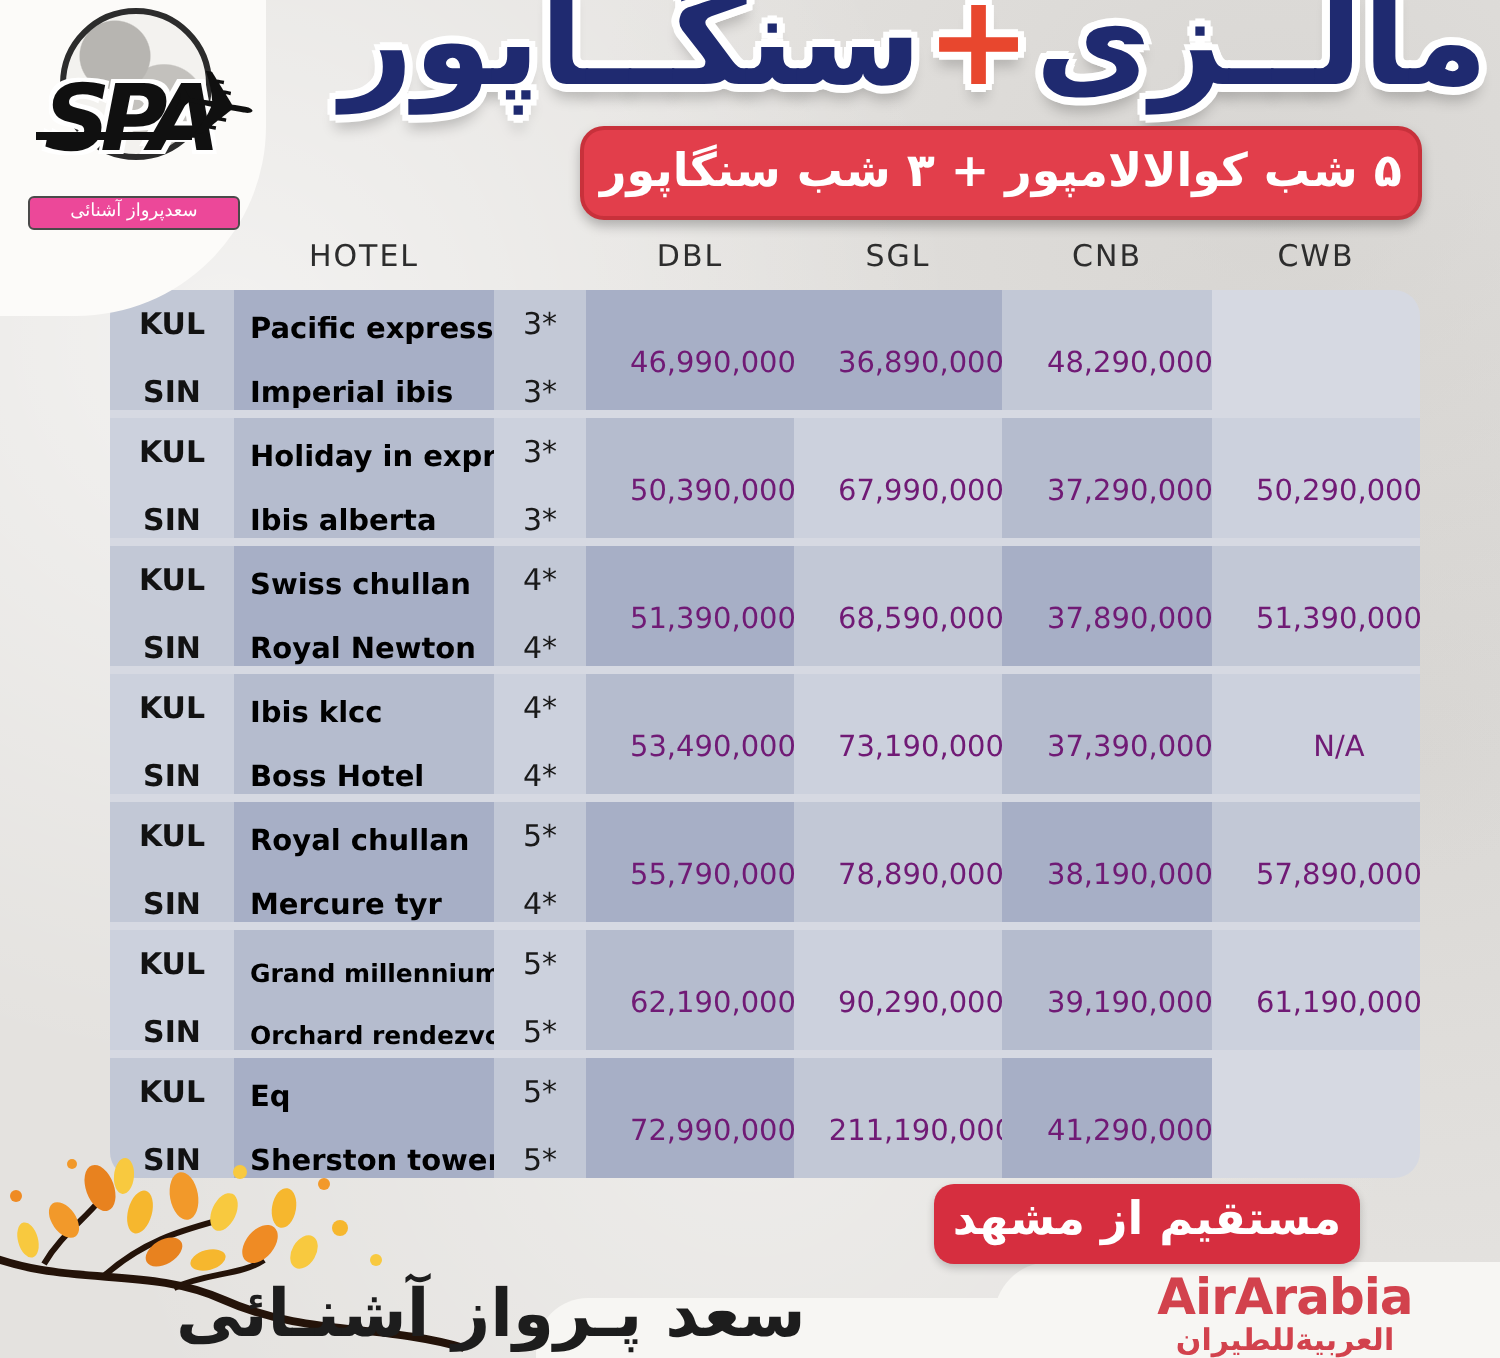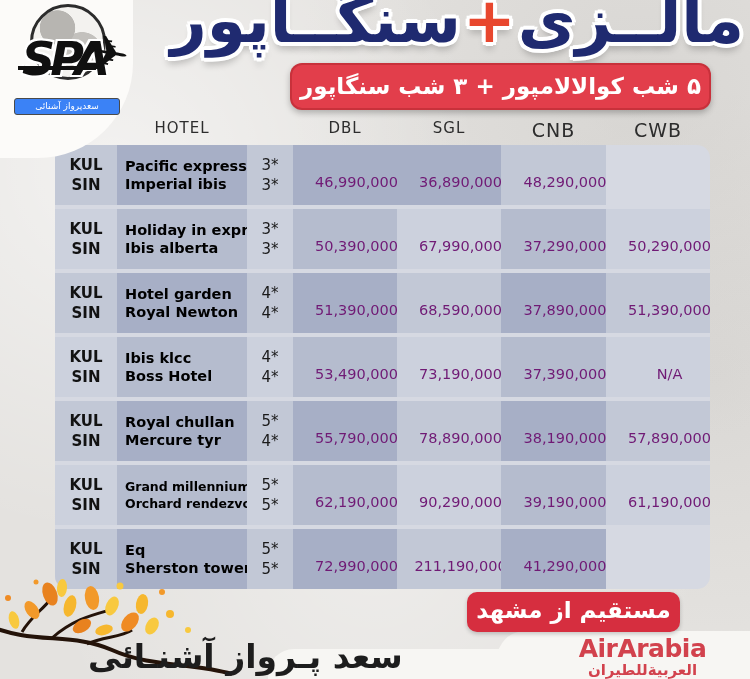--- a/index.html
+++ b/index.html
@@ -24,51 +24,51 @@
       radial-gradient(circle at 35% 30%, #b7b5b1 0 26%, transparent 27%),
       radial-gradient(circle at 70% 65%, #c3c1bd 0 30%, transparent 31%),
       #f3f2ef; }
   .logo-spa { position:absolute; left:22px; top:32px; font-size:46px; font-weight:bold;
     letter-spacing:-5px; color:#101010; font-style:italic;
     text-shadow:-2px -2px 0 #fff, 2px -2px 0 #fff, -2px 2px 0 #fff, 2px 2px 0 #fff; }
   .logo-underbar { position:absolute; left:18px; top:66px; width:78px; height:4px; background:#101010; }
   .logo-plane { position:absolute; left:88px; top:30px; font-size:46px; color:#101010;
     transform:rotate(10deg) scaleX(1.15); line-height:1; }
   .logo-strip { position:absolute; left:14px; top:98px; width:106px; height:17px;
-    background:#3b82f6; border:1px solid #4a4a4a; border-radius:3px;
+    background:#ec4899; border:1px solid #4a4a4a; border-radius:3px;
     color:#fff; font-size:9px; line-height:15px; text-align:center; direction:rtl; }
 
   
   .main-title { position:absolute; top:-16px; right:6px; direction:rtl; white-space:nowrap;
     font-size:63px; font-weight:bold; color:var(--navy,#1f2a70); z-index:3;
     text-shadow:-3px -3px 0 #fff, 3px -3px 0 #fff, -3px 3px 0 #fff, 3px 3px 0 #fff,
       0 -4px 0 #fff, 0 4px 0 #fff, -4px 0 0 #fff, 4px 0 0 #fff, 0 7px 7px rgba(0,0,0,.22); }
   .main-title .plus { color:#e8472e; padding:0 2px; }
 
   .subtitle-pill { position:absolute; left:290px; top:63px; width:421px; height:47px;
     background:var(--red,#e23e4b); border-radius:12px; border:2px solid rgba(178,38,48,.55);
     color:#fff; font-size:23px; font-weight:bold; line-height:42px; text-align:center;
     direction:rtl; box-shadow:0 3px 6px rgba(0,0,0,.25); z-index:3; }
 
   
   .cols { display:grid; grid-template-columns:62px 130px 46px 104px 104px 105px 104px; }
   .table-head { position:absolute; left:55px; top:119px; width:655px; height:25px; }
   .table-head .hl { text-align:center; font-size:15px; letter-spacing:1px; color:#2d2d2d; }
-  .table-head .hl.big { font-size:19px; letter-spacing:1px; }
+  .table-head .hl.big { font-size:15px; letter-spacing:1px; }
 
   .price-table { position:absolute; left:55px; top:145px; width:655px; height:444px;
     border-radius:13px; overflow:hidden; background:#d6d9e2; z-index:2; }
   .row { height:60px; }
   .row + .row { margin-top:4px; }
   .row > div { height:100%; }
   .row.dark .col-d { background:#a7afc6; }
   .row.dark .col-l { background:#c2c8d6; }
   .row.light .col-d { background:#b5bcce; }
   .row.light .col-l { background:#ccd1dd; }
-  .two-line { display:flex; flex-direction:column; justify-content:center; gap:2px; }
+  .two-line { display:flex; flex-direction:column; justify-content:flex-end; gap:16px; }
   .cc { align-items:center; font-weight:bold; font-size:15px; color:#121212; }
   .ch { padding-left:8px; font-weight:bold; font-size:14.5px; color:#000000; }
   .ch span { white-space:nowrap; overflow:visible; }
   .row:nth-child(6) .ch { font-size:12.5px; }
   .cs { align-items:center; font-size:15px; color:#1a1a1a; }
   .cp { display:flex; align-items:center; justify-content:center; padding-top:14px;
     font-size:14.5px; color:#701a75;padding-left:23px; }
 
   
   .white-strip-low { position:absolute; left:268px; top:649px; width:482px; height:30px;
@@ -158,21 +158,21 @@
       <div class="cp col-d">37,290,000</div>
       <div class="cp col-l">50,290,000</div>
     </div>
 
     <div class="row cols dark">
       <div class="cc col-l two-line">
         <span>KUL</span>
         <span>SIN</span>
       </div>
       <div class="ch col-d two-line">
-        <span>Hotel garden</span>
+        <span>Swiss chullan</span>
         <span>Royal Newton</span>
       </div>
       <div class="cs col-l two-line">
         <span>4*</span>
         <span>4*</span>
       </div>
       <div class="cp col-d">51,390,000</div>
       <div class="cp col-l">68,590,000</div>
       <div class="cp col-d">37,890,000</div>
       <div class="cp col-l">51,390,000</div>

